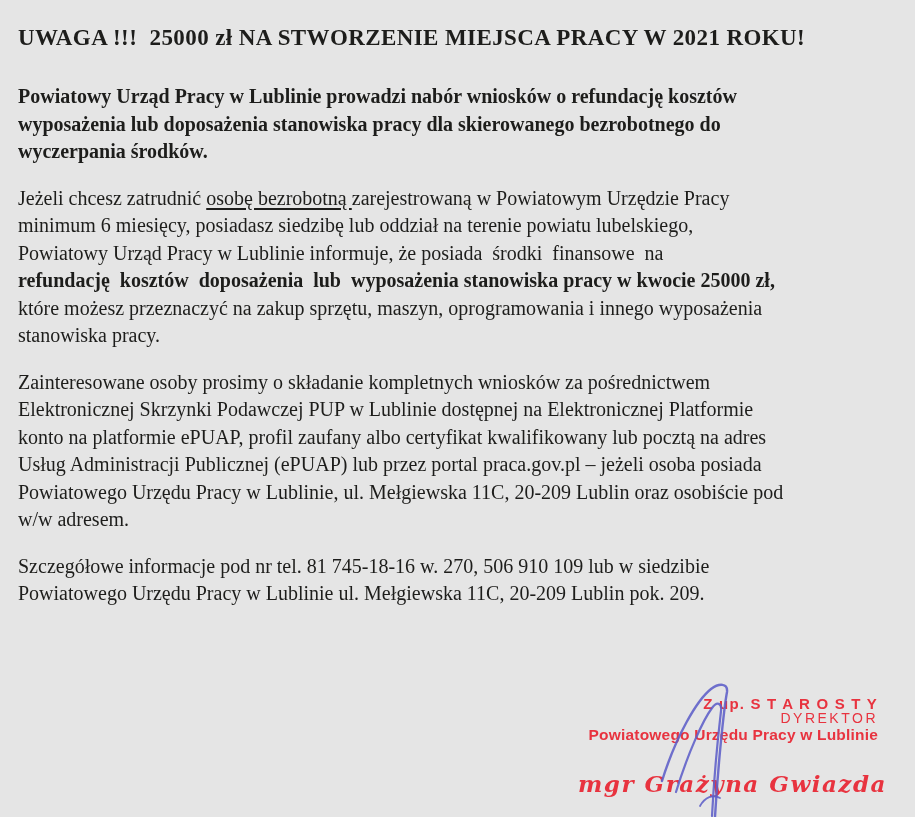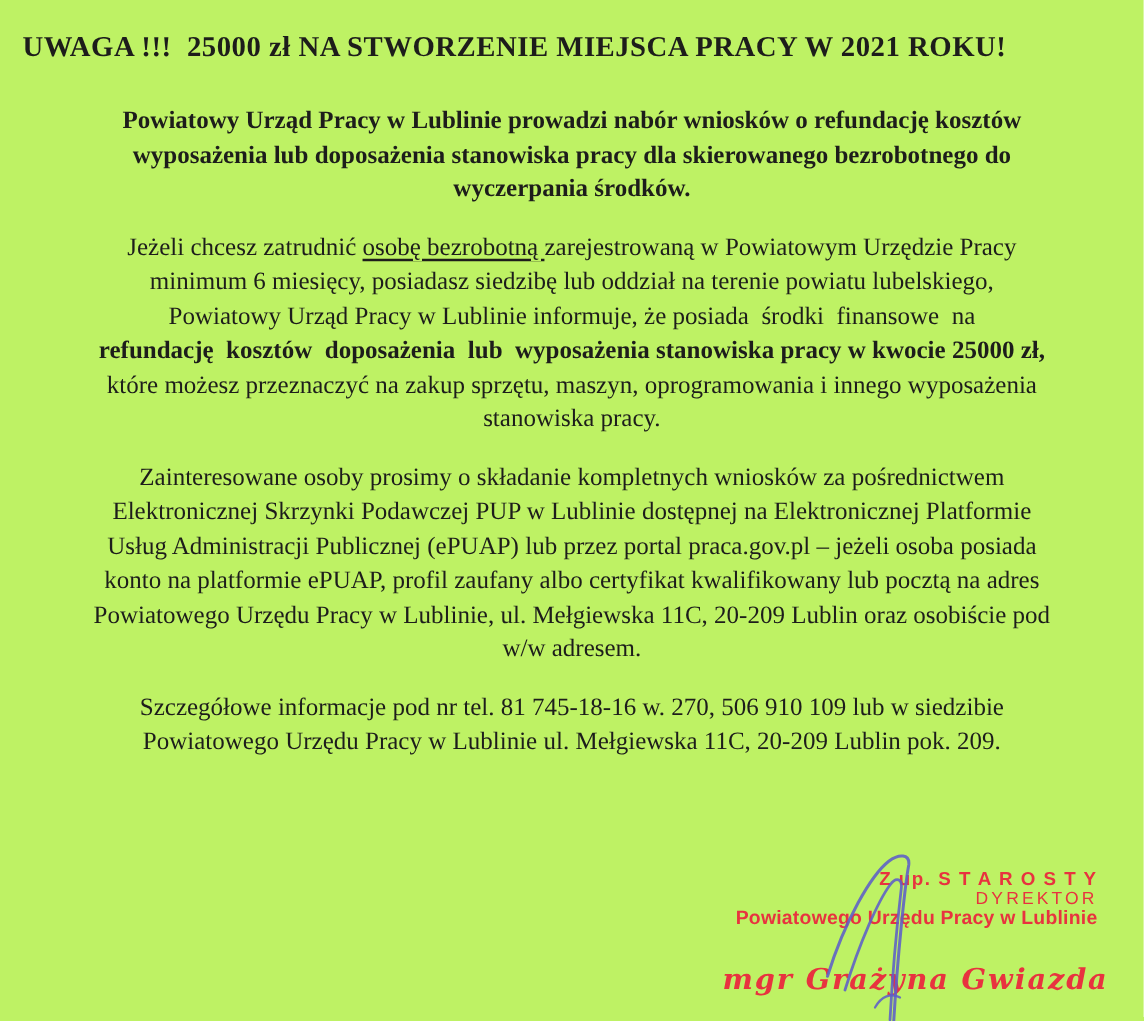--- a/index.html
+++ b/index.html
@@ -4,40 +4,39 @@
 <style>
   html, body {
     margin: 0;
     padding: 0;
     background: #ffffff;
   }
   .page {
     position: relative;
     width: 915px;
     height: 817px;
-    background: #bef264;
+    background: #e5e5e5;
     overflow: hidden;
     font-family: "Liberation Serif", "DejaVu Serif", serif;
     color: #1d1d1b;
     -webkit-font-smoothing: antialiased;
   }
   .content {
     padding: 26px 18px 0 18px;
   }
   .doc-title {
     margin: 0 0 33px 0;
     font-size: 23px;
     font-weight: bold;
     letter-spacing: 0.4px;
     white-space: pre;
     line-height: 24px;
   }
   .para {
     margin: 0 0 19px 0;
-    text-align: center;
   }
   .line {
     display: block;
     white-space: pre;
     font-size: 20px;
     line-height: 27.5px;
   }
   .bold { font-weight: bold; }
   .underlined {
     text-decoration: underline;
@@ -116,22 +115,22 @@
       <span class="line">minimum 6 miesięcy, posiadasz siedzibę lub oddział na terenie powiatu lubelskiego,</span>
       <span class="line">Powiatowy Urząd Pracy w Lublinie informuje, że posiada  środki  finansowe  na</span>
       <span class="line bold">refundację  kosztów  doposażenia  lub  wyposażenia stanowiska pracy w kwocie 25000 zł,</span>
       <span class="line">które możesz przeznaczyć na zakup sprzętu, maszyn, oprogramowania i innego wyposażenia</span>
       <span class="line">stanowiska pracy.</span>
     </div>
 
     <div class="para">
       <span class="line">Zainteresowane osoby prosimy o składanie kompletnych wniosków za pośrednictwem</span>
       <span class="line">Elektronicznej Skrzynki Podawczej PUP w Lublinie dostępnej na Elektronicznej Platformie</span>
+      <span class="line">konto na platformie ePUAP, profil zaufany albo certyfikat kwalifikowany lub pocztą na adres</span>
       <span class="line">Usług Administracji Publicznej (ePUAP) lub przez portal praca.gov.pl – jeżeli osoba posiada</span>
-      <span class="line">konto na platformie ePUAP, profil zaufany albo certyfikat kwalifikowany lub pocztą na adres</span>
       <span class="line">Powiatowego Urzędu Pracy w Lublinie, ul. Mełgiewska 11C, 20-209 Lublin oraz osobiście pod</span>
       <span class="line">w/w adresem.</span>
     </div>
 
     <div class="para">
       <span class="line">Szczegółowe informacje pod nr tel. 81 745-18-16 w. 270, 506 910 109 lub w siedzibie</span>
       <span class="line">Powiatowego Urzędu Pracy w Lublinie ul. Mełgiewska 11C, 20-209 Lublin pok. 209.</span>
     </div>
 
   </div>

